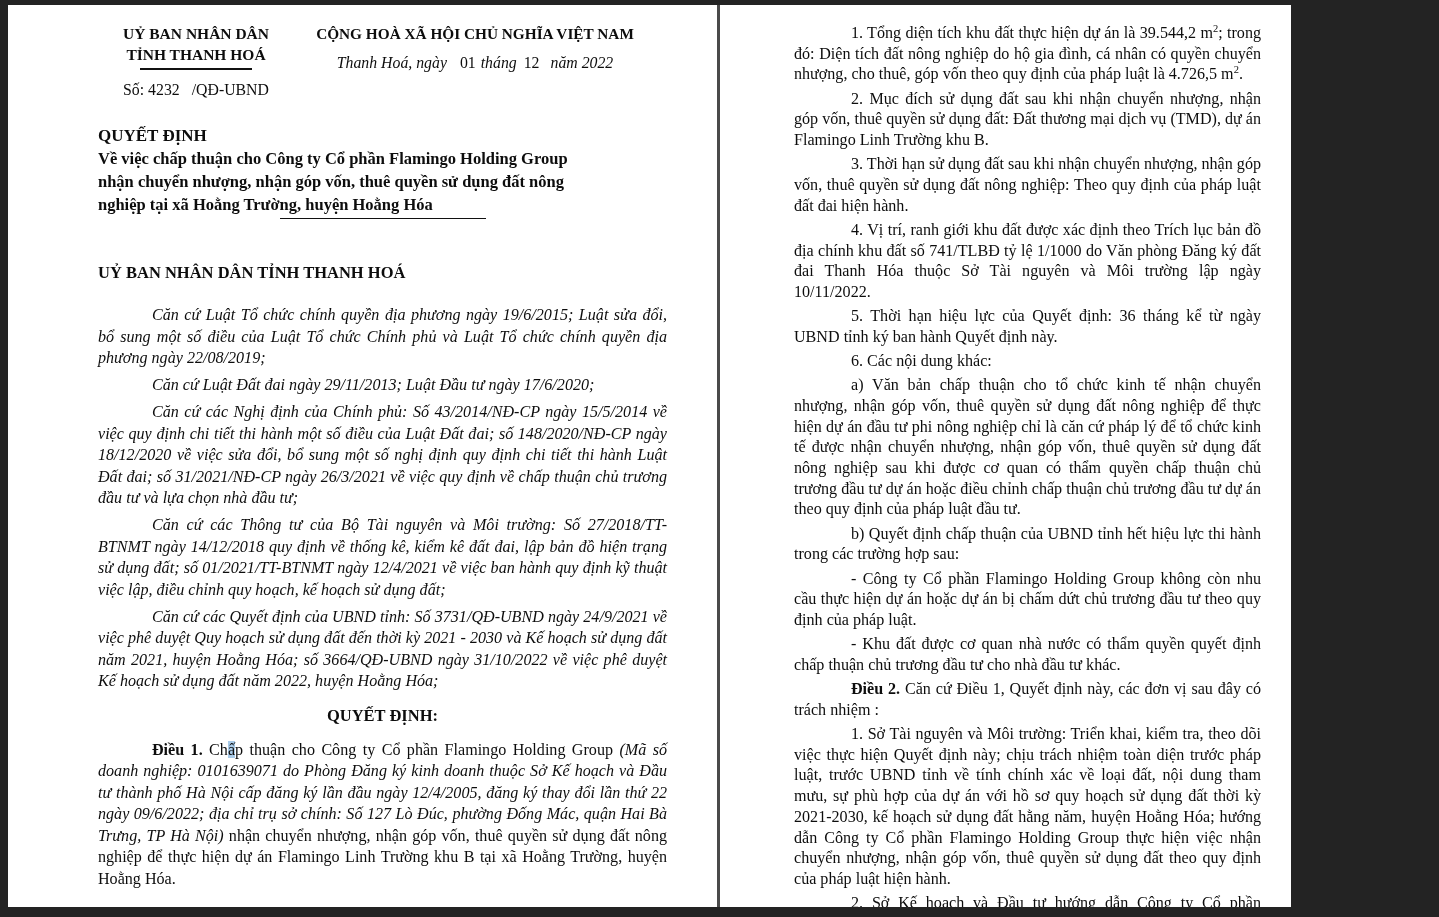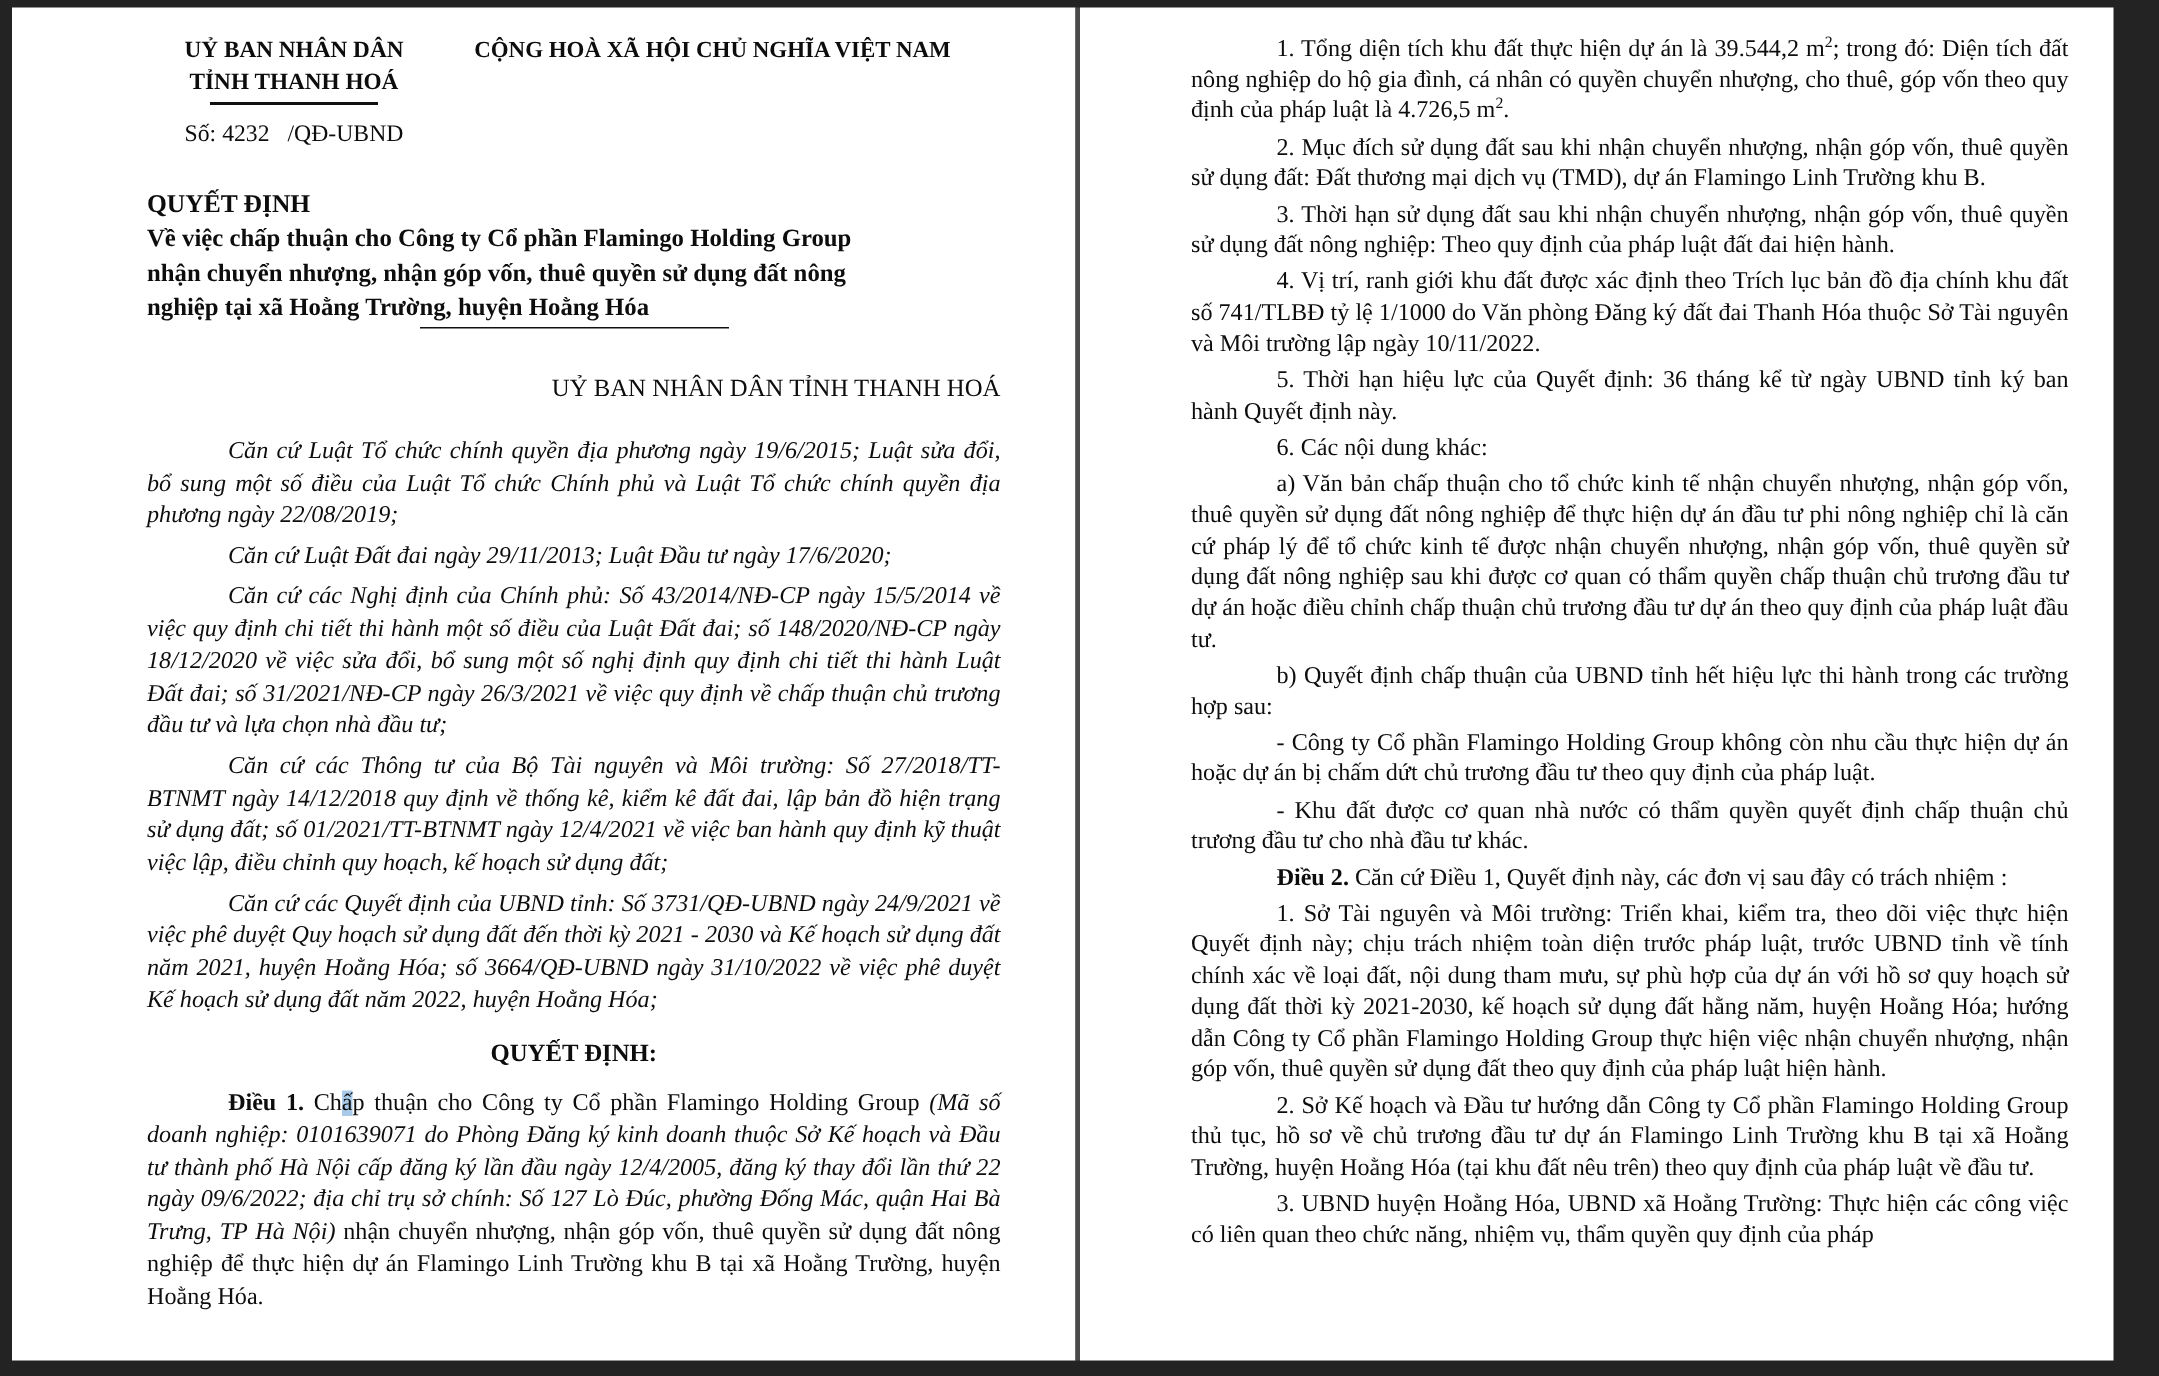--- a/index.html
+++ b/index.html
@@ -9,21 +9,21 @@
     color:#0d0d0d;background:#262626;
   }
   .frame{
     box-sizing:border-box;width:1439px;height:917px;
     padding:5px 6px 10px 8px;background:#232323;
     display:flex;position:relative;
   }
   .page{background:#ffffff;height:100%;box-sizing:border-box;overflow:hidden;}
   .page-left{width:709px;padding:18px 50px 0 90px;}
   .divider{width:3px;height:100%;background:#4a4a4a;}
-  .page-right{width:689px;padding:18px 30px 0 74px;}
+  .page-right{width:571px;padding:18px 30px 0 74px;}
 
   .b{font-weight:bold;}
   .it{font-style:italic;}
 
   
   .hdr{display:flex;align-items:flex-start;}
   .hdr-l{width:196px;text-align:center;flex:none;}
   .hdr-r{width:330px;margin-left:16px;text-align:center;flex:none;}
   .org-line{font-size:15.5px;line-height:21px;font-weight:bold;}
   .rule-org{width:112px;height:1.5px;background:#111;margin:3px auto 0;}
@@ -35,21 +35,21 @@
   .date-line{font-size:15.8px;font-style:italic;margin-top:10px;}
   .date-num{font-style:normal;}
   .d1{margin:0 5px 0 13px;} .d2{margin:0 11px 0 7px;}
 
   
   .title-block{margin-top:25px;text-align:left;}
   .title-h{font-size:17px;font-weight:bold;line-height:23px;}
   .title-sub{font-size:16.5px;font-weight:bold;line-height:23px;}
   .rule-title{width:206px;height:1.5px;background:#111;margin:2px auto 0;}
 
-  .authority{margin-top:30px;text-align:right;font-size:16.5px;font-weight:normal;}
+  .authority{margin-top:44px;text-align:left;font-size:16.5px;font-weight:bold;}
 
   .recitals{margin-top:21px;}
   .page-left p{
     margin:0 0 5.5px;text-align:justify;text-indent:54px;
     font-size:16.1px;line-height:21.5px;
   }
   .page-left p.recital{font-style:italic;}
   .decree-h{margin:14px 0 13px;text-align:center;font-size:16.5px;font-weight:bold;}
   .hl{background:#a9cbe9;}
 
@@ -68,20 +68,21 @@
 
     <div class="hdr">
       <div class="hdr-l">
         <div class="org-line">UỶ BAN NHÂN DÂN</div>
         <div class="org-line">TỈNH THANH HOÁ</div>
         <div class="rule-org"></div>
         <div class="num-line"><span>Số: 4232</span><span class="num-suffix">/QĐ-UBND</span></div>
       </div>
       <div class="hdr-r">
         <div class="rep-line">CỘNG HOÀ XÃ HỘI CHỦ NGHĨA VIỆT NAM</div>
+        <div class="date-line"><span>Thanh Hoá, ngày</span><span class="date-num d1">01</span><span>tháng</span><span class="date-num d2">12</span><span>năm 2022</span></div>
       </div>
     </div>
 
     <div class="title-block">
       <div class="title-h">QUYẾT ĐỊNH</div>
       <div class="title-sub">Về việc chấp thuận cho Công ty Cổ phần Flamingo Holding Group</div>
       <div class="title-sub">nhận chuyển nhượng, nhận góp vốn, thuê quyền sử dụng đất nông</div>
       <div class="title-sub">nghiệp tại xã Hoằng Trường, huyện Hoằng Hóa</div>
       <div class="rule-title"></div>
     </div>

